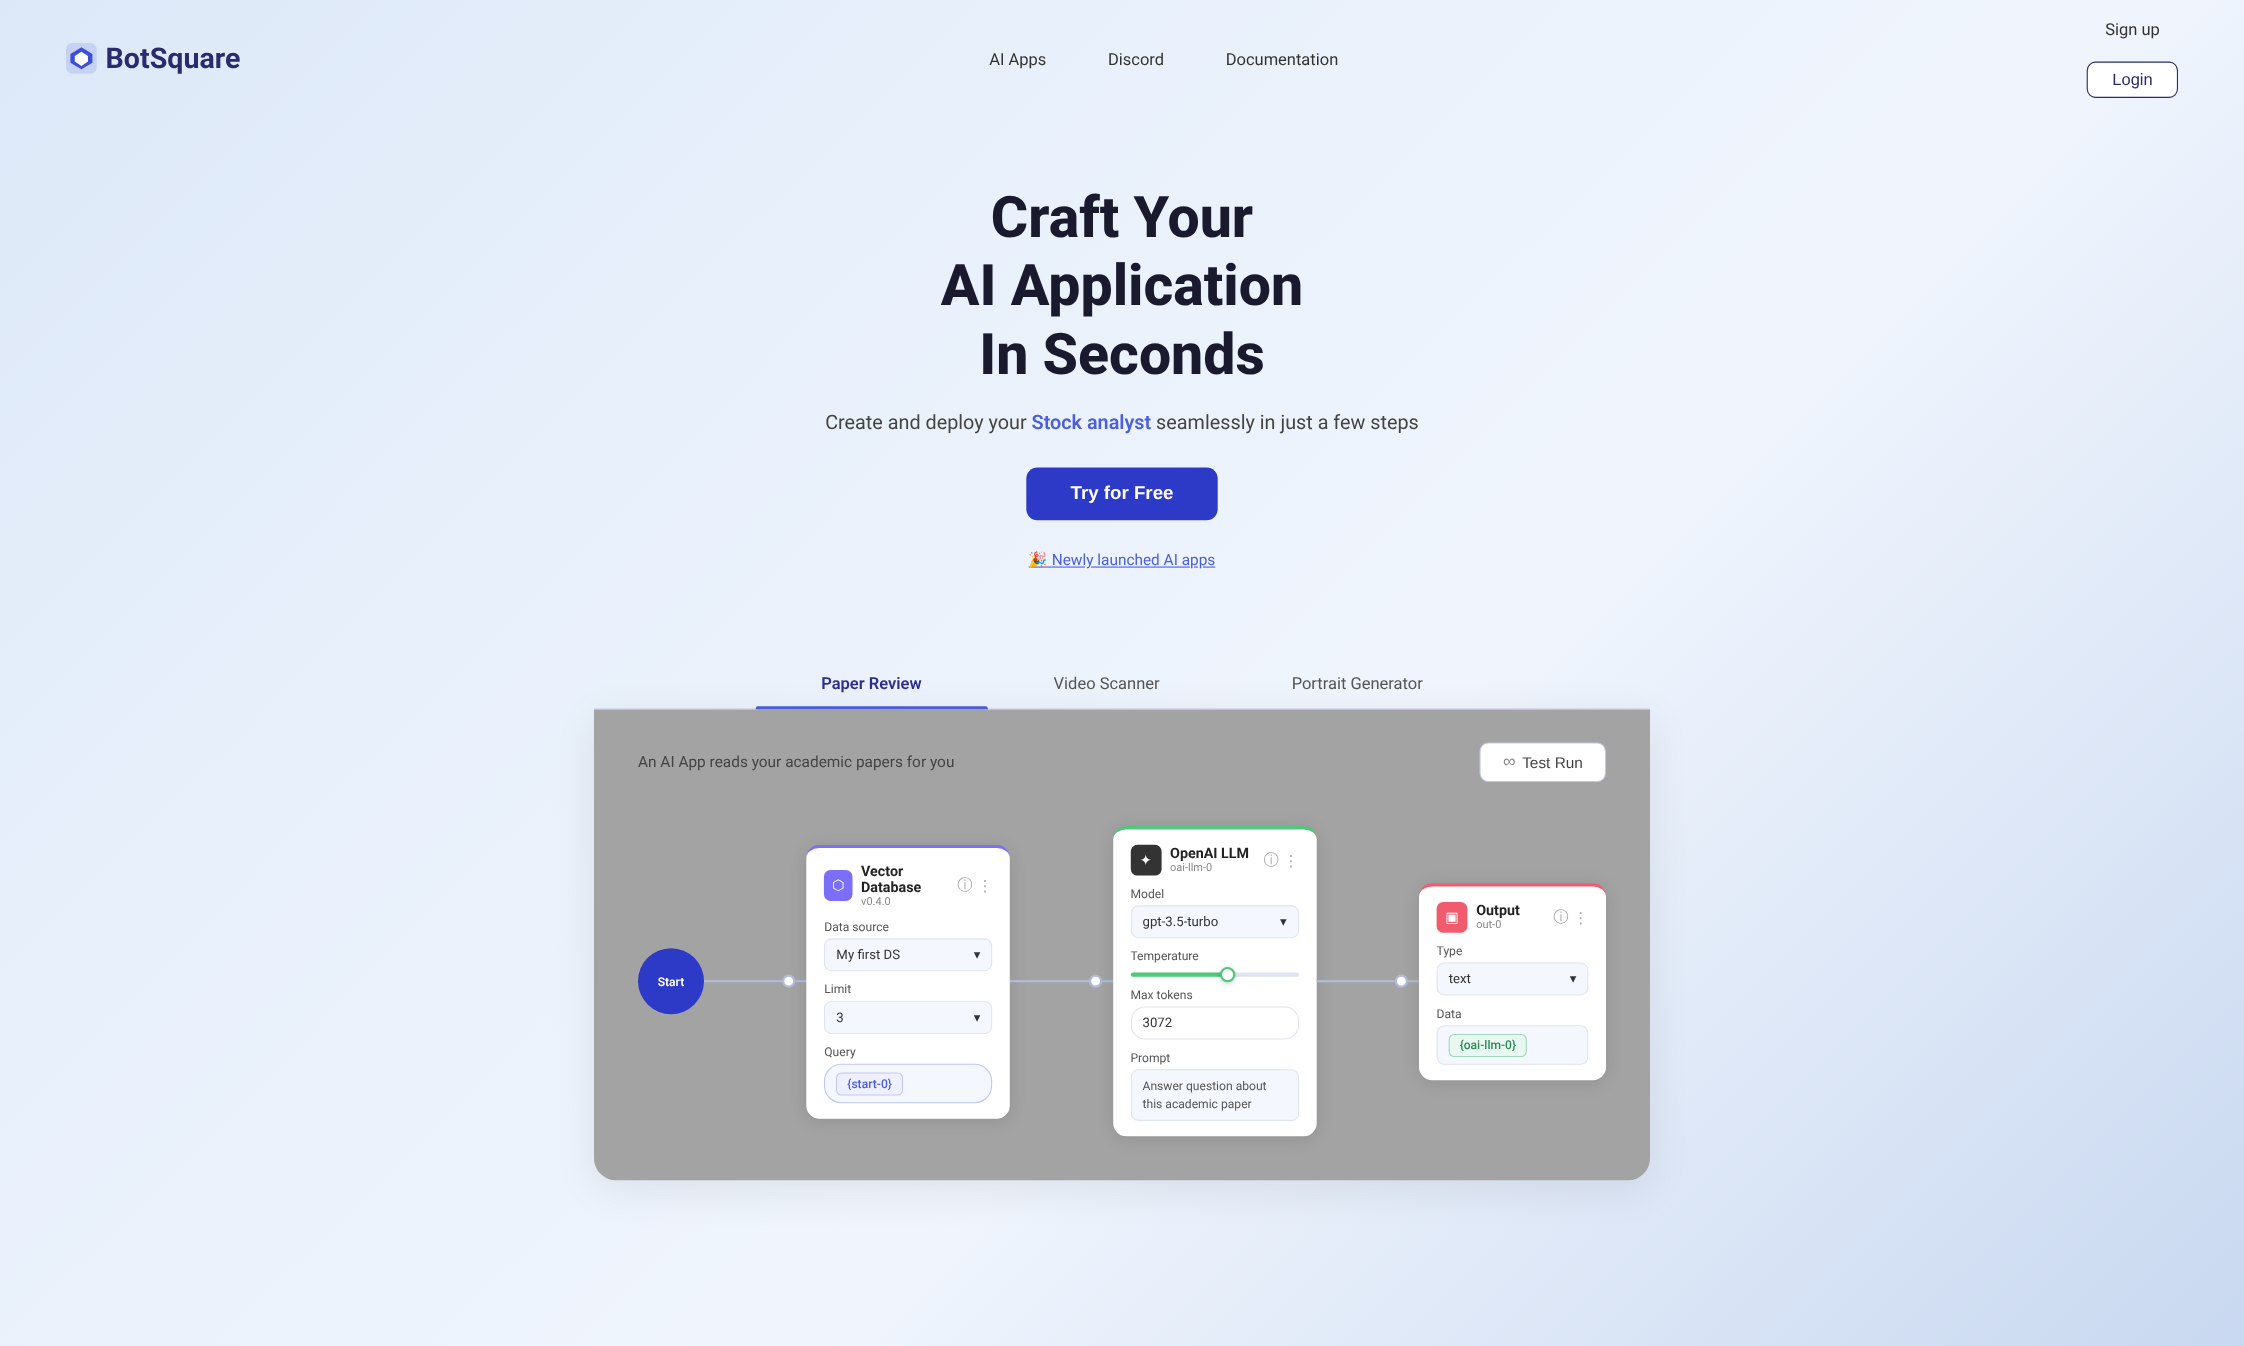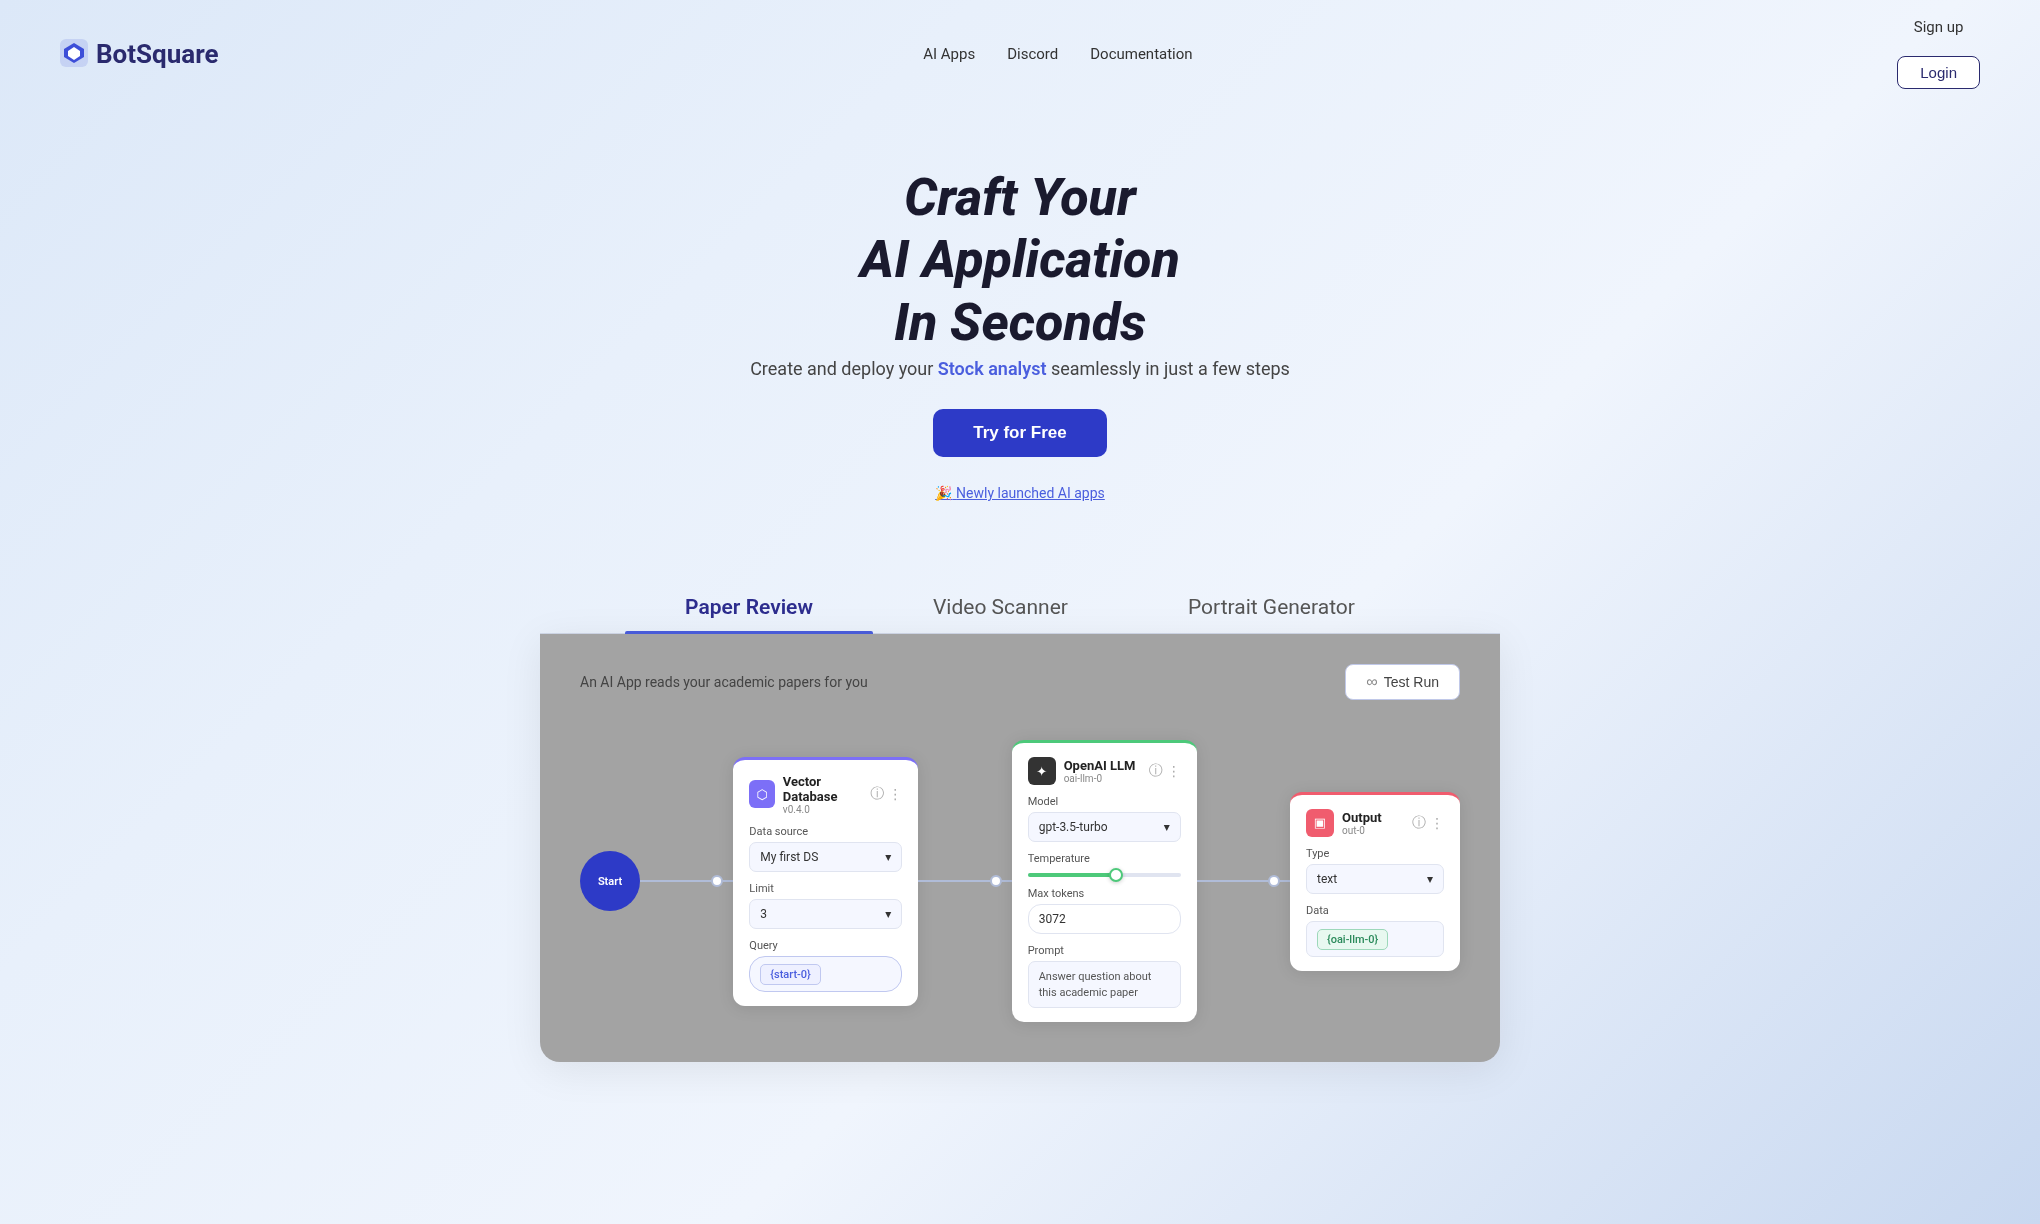--- a/index.html
+++ b/index.html
@@ -26,21 +26,21 @@
       font-size: 26px;
       font-weight: 700;
       color: #2a2a6e;
     }
     .logo-icon {
       width: 28px;
       height: 28px;
     }
     .nav-links {
       display: flex;
-      gap: 32px;
+      gap: 56px;
       font-size: 15px;
       color: #333;
     }
     .nav-links a {
       text-decoration: none;
       color: #333;
       font-weight: 400;
     }
     .nav-auth {
       display: flex;
@@ -68,22 +68,21 @@
     
     .hero {
       text-align: center;
       padding: 60px 20px 40px;
     }
     .hero h1 {
       font-size: 52px;
       font-weight: 800;
       color: #1a1a2e;
       line-height: 1.2;
-      margin-bottom: 4px;
-      font-style: italic;
+      margin-bottom: 20px;
     }
     .hero-sub {
       font-size: 18px;
       color: #444;
       margin-bottom: 30px;
     }
     .hero-sub .highlight {
       color: #4a5ede;
       font-weight: 600;
     }
@@ -112,21 +111,21 @@
       margin: 40px auto 0;
     }
     .tabs {
       display: flex;
       justify-content: center;
       gap: 0;
       border-bottom: 1px solid #d0d8e8;
     }
     .tab {
       padding: 14px 60px;
-      font-size: 21px;
+      font-size: 15px;
       color: #555;
       cursor: pointer;
       position: relative;
       text-align: center;
     }
     .tab.active {
       color: #2d2d8e;
       font-weight: 600;
     }
     .tab.active::after {

